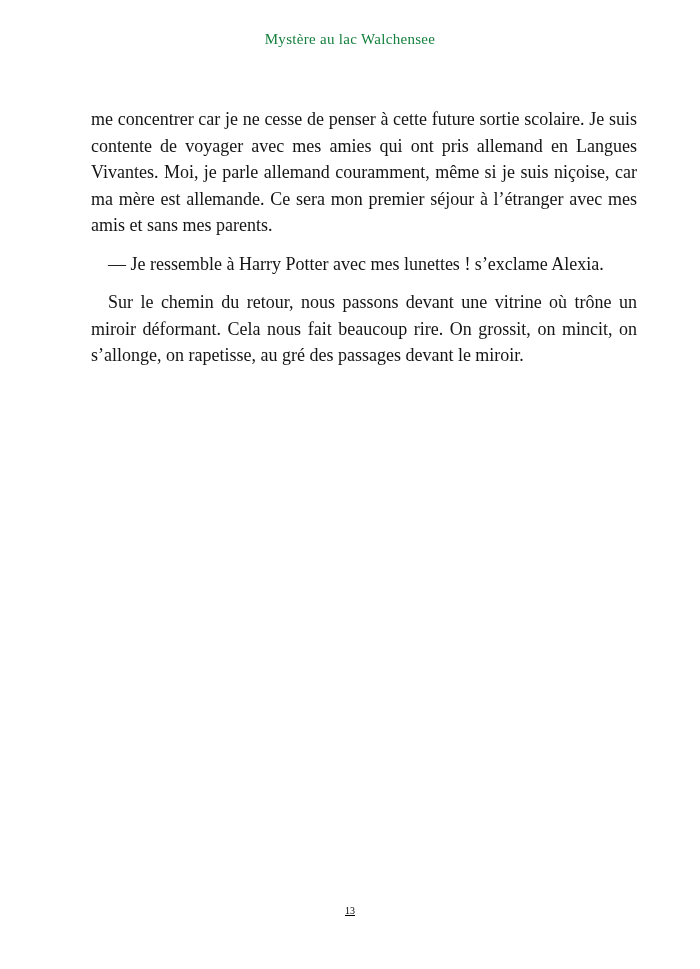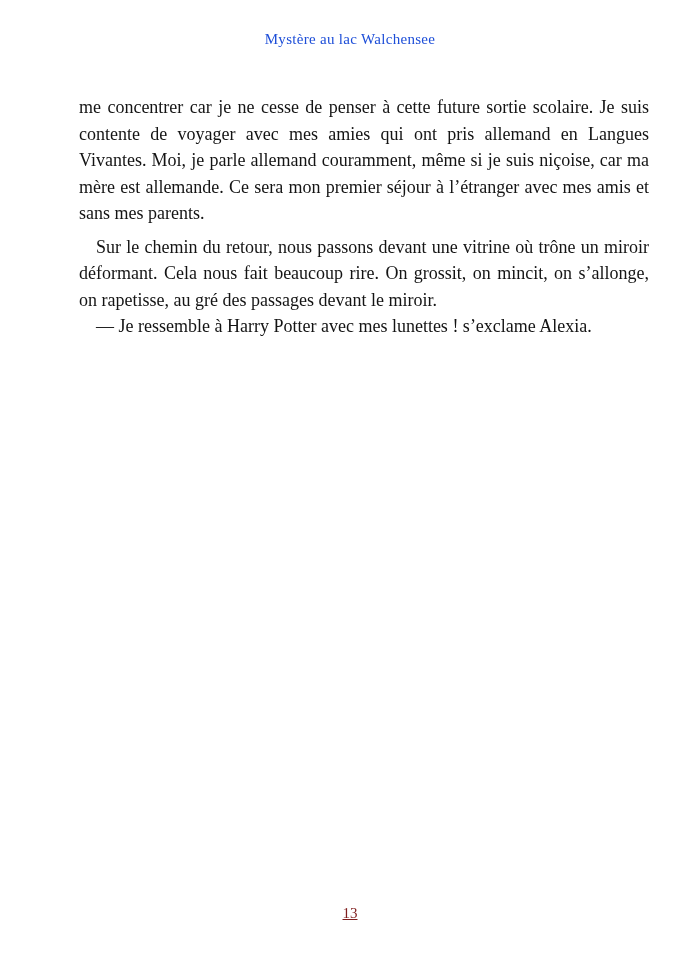--- a/index.html
+++ b/index.html
@@ -17,62 +17,62 @@
     overflow: hidden;
   }
   .running-header {
     position: absolute;
     top: 31px;
     left: 0;
     width: 100%;
     text-align: center;
     font-size: 15px;
     letter-spacing: 0.3px;
-    color: #1d4ed8;
+    color: #15803d;
   }
   .body-text {
     position: absolute;
     top: 94px;
     left: 79px;
     width: 570px;
     font-size: 18px;
     line-height: 26.5px;
     text-align: justify;
     color: #141414;
   }
   .body-text p {
-    margin: 0;
+    margin: 12px;
     padding: 0;
     font-family: Liberation Serif, serif;
   }
   .body-text p.indent {
     text-indent: 17px;
   }
   .body-text p.gap-after {
     margin-bottom: 7px;
   }
   .page-number {
     position: absolute;
     top: 905px;
     left: 0;
     width: 100%;
     text-align: center;
-    font-size: 15px;
-    color: #7f1d1d;
+    font-size: 10px;
+    color: #000000;
     text-decoration: underline;
   }
 </style>
 </head>
 <body>
 
 <div class="book-page">
 
   <div class="running-header">Mystère au lac Walchensee</div>
 
   <div class="body-text">
     <p class="gap-after">me concentrer car je ne cesse de penser à cette future sortie scolaire. Je suis contente de voyager avec mes amies qui ont pris allemand en Langues Vivantes. Moi, je parle allemand couramment, même si je suis niçoise, car ma mère est allemande. Ce sera mon premier séjour à l’étranger avec mes amis et sans mes parents.</p>
+    <p class="indent">— Je ressemble à Harry Potter avec mes lunettes ! s’exclame Alexia.</p>
     <p class="indent">Sur le chemin du retour, nous passons devant une vitrine où trône un miroir déformant. Cela nous fait beaucoup rire. On grossit, on mincit, on s’allonge, on rapetisse, au gré des passages devant le miroir.</p>
-    <p class="indent">— Je ressemble à Harry Potter avec mes lunettes ! s’exclame Alexia.</p>
   </div>
 
   <div class="page-number">13</div>
 
 </div>
 
 </body></html>

